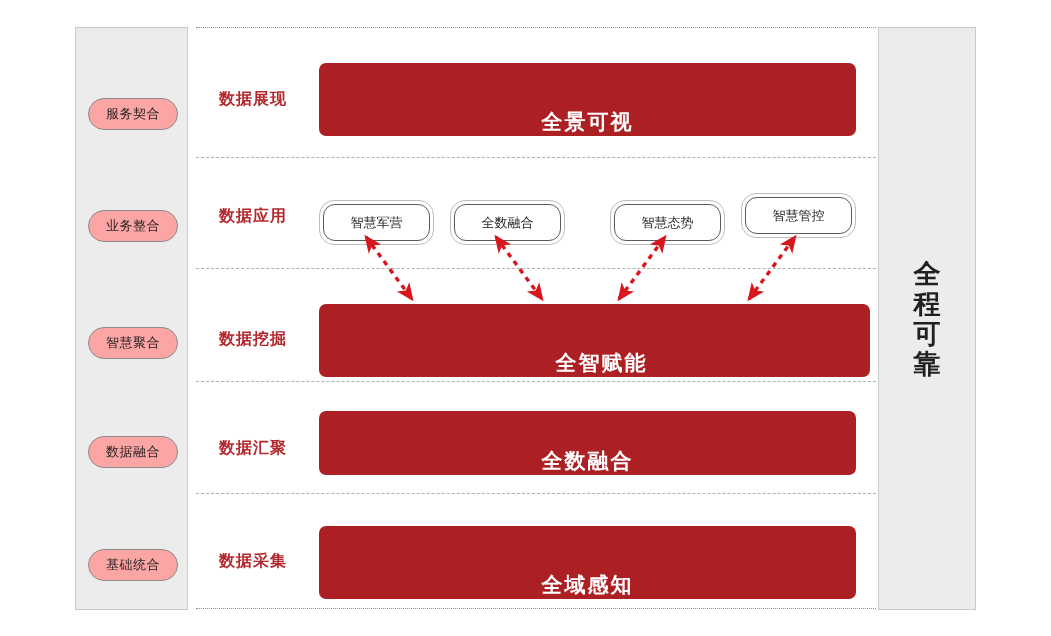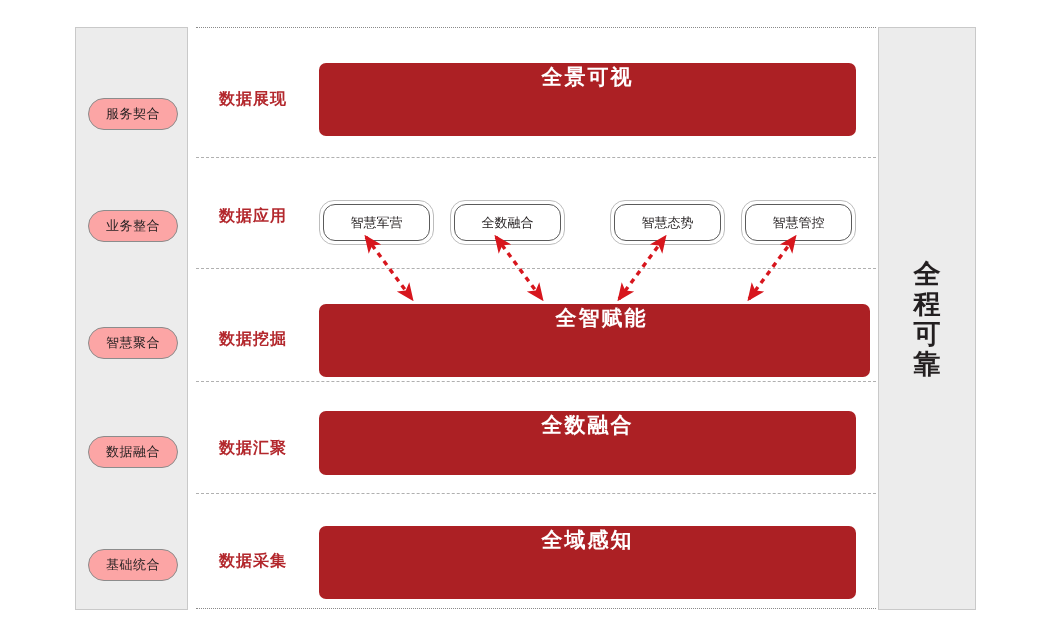--- a/index.html
+++ b/index.html
@@ -72,21 +72,21 @@
     letter-spacing:1px;
     white-space:nowrap;
   }
 
   
   .red-bar{
     position:absolute;
     left:123px;width:537px;
     background:#ac2024;
     border-radius:7px;
-    display:flex;align-items:flex-start;justify-content:center;
+    display:flex;align-items:flex-end;justify-content:center;
     color:#ffffff;
     font-size:21px;
     font-weight:bold;
     letter-spacing:2px;
   }
 
   
   .app-pill{
     position:absolute;
     height:45px;
@@ -171,21 +171,21 @@
     <div class="app-pill" style="left:254px;top:173px;width:115px;">
       <div class="app-pill-inner">
           <span>全数融合</span>
         </div>
     </div>
     <div class="app-pill" style="left:414px;top:173px;width:115px;">
       <div class="app-pill-inner">
           <span>智慧态势</span>
         </div>
     </div>
-    <div class="app-pill" style="left:545px;top:173px;width:115px;text-decoration:underline;">
+    <div class="app-pill" style="left:545px;top:166px;width:115px;text-decoration:underline;">
       <div class="app-pill-inner">
           <span>智慧管控</span>
         </div>
     </div>
 
     <div class="row-label" style="top:302px;">数据挖掘</div>
     <div class="red-bar" style="top:277px;height:73px;padding-left:14px;">
       <span>全智赋能</span>
     </div>
 

